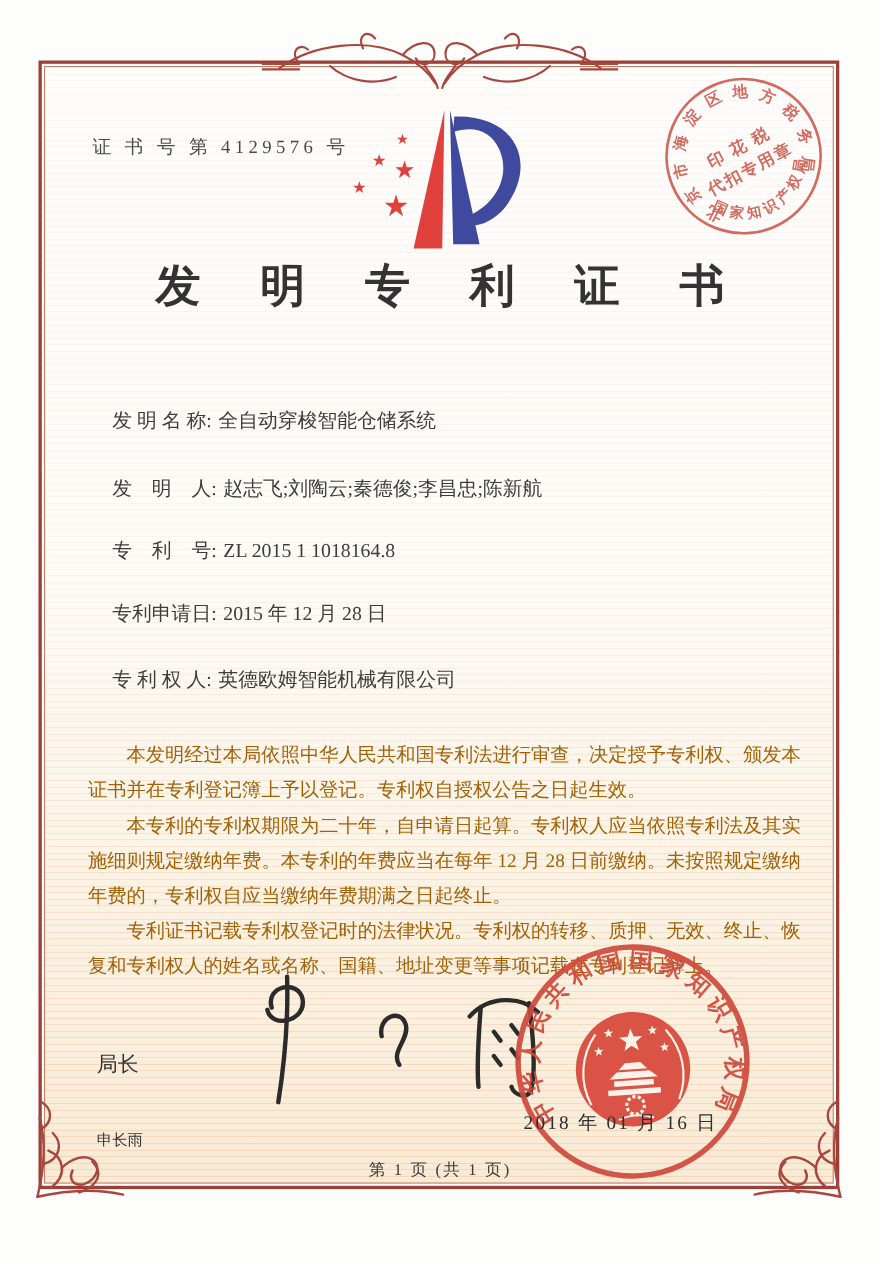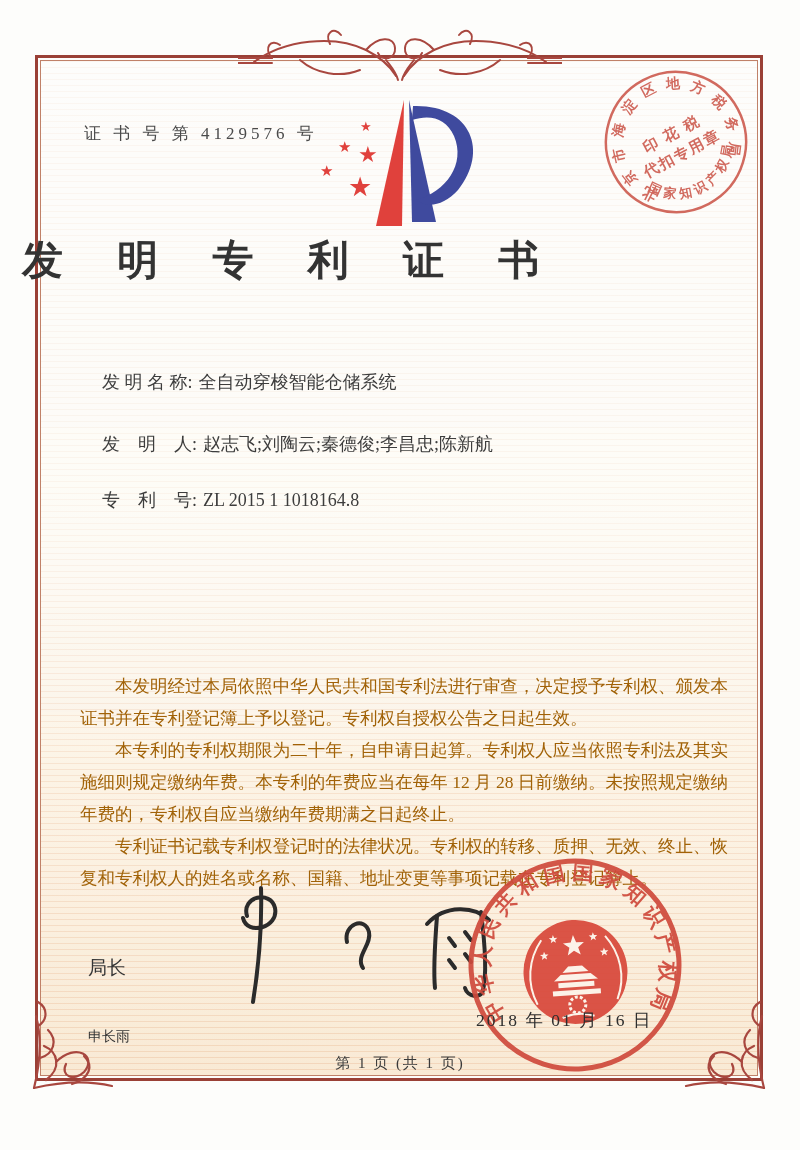--- a/index.html
+++ b/index.html
@@ -17,21 +17,21 @@
     background:
       repeating-linear-gradient(0deg, rgba(223,144,92,.22) 0 1px, rgba(255,255,255,0) 1px 6px),
       linear-gradient(180deg,#fffefb 0%,#fefaf2 35%,#fbf0df 70%,#f9ead5 100%);
     -webkit-mask-image:linear-gradient(180deg,rgba(0,0,0,.28) 0%,rgba(0,0,0,.35) 45%,rgba(0,0,0,.8) 72%,#000 100%);
     mask-image:linear-gradient(180deg,rgba(0,0,0,.28) 0%,rgba(0,0,0,.35) 45%,rgba(0,0,0,.8) 72%,#000 100%);
   }
   .ornament{position:absolute;z-index:3;}
   
   .cert-no{position:absolute;left:84px;top:122px;font-size:17px;letter-spacing:4px;
     color:#4a4a4a;white-space:pre;z-index:4;}
-  .title{position:absolute;left:0;top:233px;width:100%;font-size:41px;
+  .title{position:absolute;left:0;top:233px;width:100%;text-align:center;font-size:41px;
     font-weight:600;color:#333;letter-spacing:22px;text-indent:22px;z-index:4;}
   .field{position:absolute;left:84px;font-size:18px;color:#3d3d3d;z-index:4;white-space:pre;}
   .field .lbl{white-space:pre;}
   .field .val{margin-left:6px;}
   .paras{position:absolute;left:80px;top:670px;width:648px;z-index:4;}
   .paras p{margin:0;font-size:17.5px;line-height:32px;color:#a16207;
     text-indent:2em;text-align:justify;}
   .director-title{position:absolute;left:88px;top:936px;font-size:19px;color:#343434;z-index:4;margin-top:19px;}
   .director-name{position:absolute;left:88px;top:1028px;font-size:14px;color:#343434;z-index:4;}
   .issue-date{position:absolute;left:476px;top:1008px;font-size:17.5px;letter-spacing:2px;
@@ -151,20 +151,26 @@
 
   <div class="field" style="top:349px;">
     <span class="lbl">发 明 名 称:</span><span class="val">全自动穿梭智能仓储系统</span>
   </div>
   <div class="field" style="top:411px;">
     <span class="lbl">发    明    人:</span><span class="val">赵志飞;刘陶云;秦德俊;李昌忠;陈新航</span>
   </div>
   <div class="field" style="top:467px;">
     <span class="lbl">专    利    号:</span><span class="val">ZL 2015 1 1018164.8</span>
   </div>
+  <div class="field" style="top:525px;">
+    <span class="lbl">专利申请日:</span><span class="val">2015 年 12 月 28 日</span>
+  </div>
+  <div class="field" style="top:585px;">
+    <span class="lbl">专 利 权 人:</span><span class="val">英德欧姆智能机械有限公司</span>
+  </div>
 
   <div class="paras">
     <p>本发明经过本局依照中华人民共和国专利法进行审查，决定授予专利权、颁发本证书并在专利登记簿上予以登记。专利权自授权公告之日起生效。</p>
     <p>本专利的专利权期限为二十年，自申请日起算。专利权人应当依照专利法及其实施细则规定缴纳年费。本专利的年费应当在每年 12 月 28 日前缴纳。未按照规定缴纳年费的，专利权自应当缴纳年费期满之日起终止。</p>
     <p>专利证书记载专利权登记时的法律状况。专利权的转移、质押、无效、终止、恢复和专利权人的姓名或名称、国籍、地址变更等事项记载在专利登记簿上。</p>
   </div>
 
   <div class="director-title">局长</div>
   <div class="director-name">申长雨</div>
 

